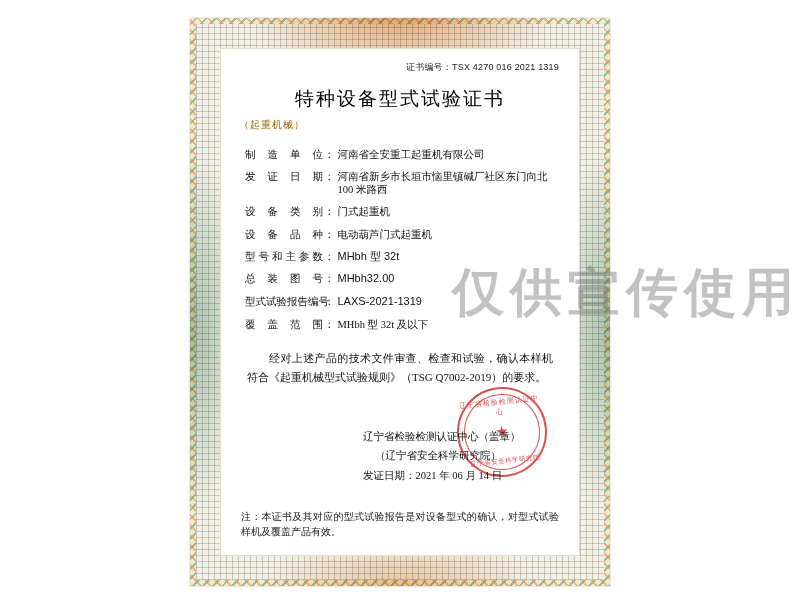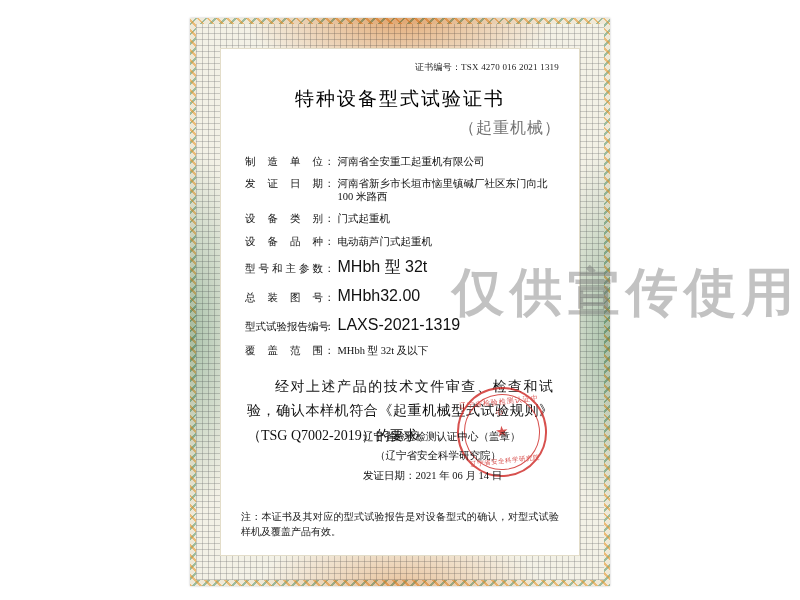--- a/index.html
+++ b/index.html
@@ -85,35 +85,35 @@
     box-sizing: border-box;
     color: #111;
   }
 
   .cert-no {
     text-align: right;
     font-size: 9px;
     letter-spacing: 0.2px;
     color: #1a1a1a;
     margin: 2px 2px 12px 0;
-    font-family: Liberation Serif, serif;
+    font-family: Liberation Sans, sans-serif;
   }
 
   .title {
     text-align: center;
     font-size: 19px;
     font-weight: normal;
     letter-spacing: 2px;
     color: #000;
     margin: 4px 0 6px 0;
   }
   .subtitle {
-    text-align: right;
-    font-size: 16px;
-    color: #737373;
+    text-align: left;
+    font-size: 10px;
+    color: #a16207;
     margin-bottom: 16px;
     letter-spacing: 1px;
   }
 
   .fields {
     margin: 0 6px;
   }
   .field-row {
     display: flex;
     align-items: baseline;
@@ -133,26 +133,26 @@
   .field-colon {
     flex: 0 0 auto;
     padding: 0 3px 0 1px;
   }
   .field-value {
     flex: 1;
     color: #111;
   }
   .field-value.sans {
     font-family: "Liberation Sans", sans-serif;
-    font-size: 16px;
+    font-size: 11px;
   }
 
   .statement {
     margin: 18px 8px 0 8px;
-    font-size: 14px;
+    font-size: 11px;
     line-height: 1.75;
     text-indent: 2em;
     text-align: justify;
     color: #111;
   }
 
   
   .issuer {
     position: absolute;
     right: 26px;

